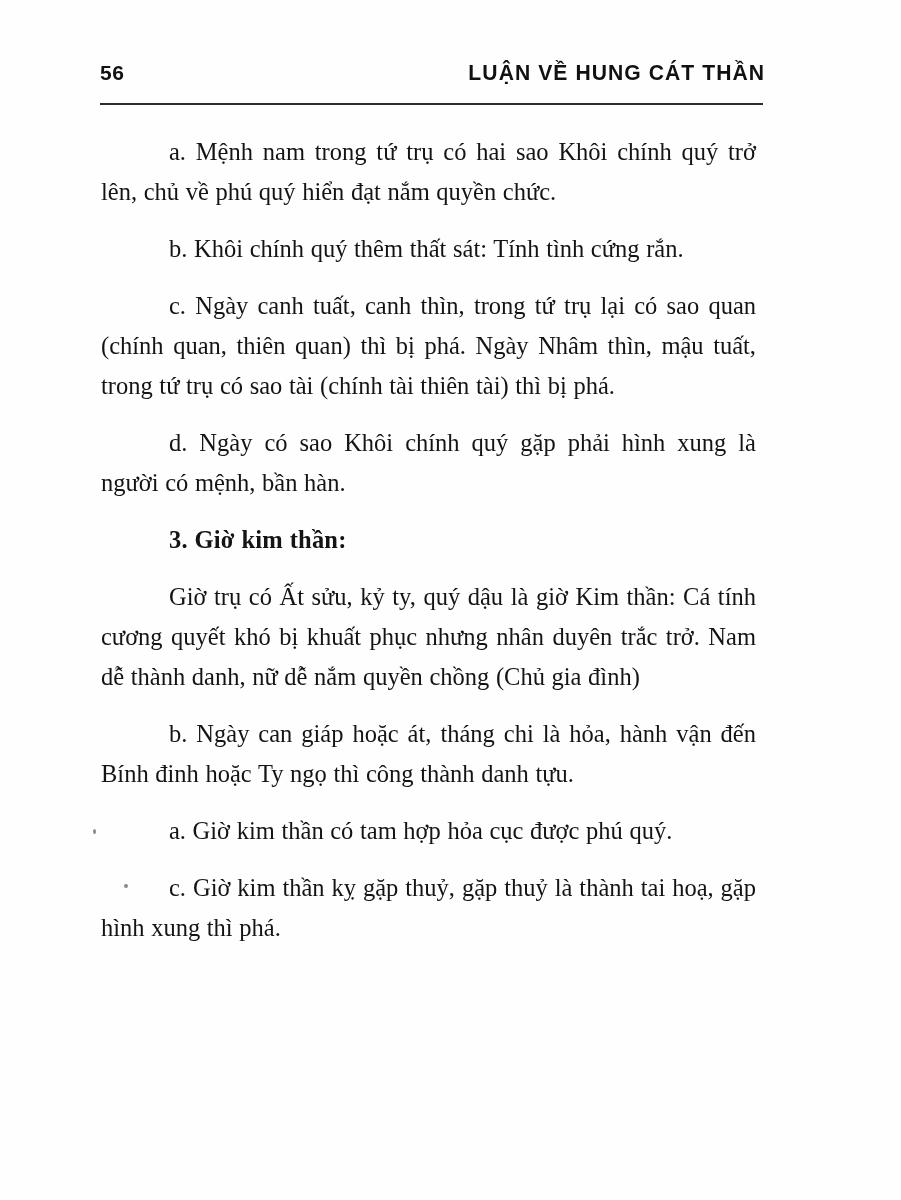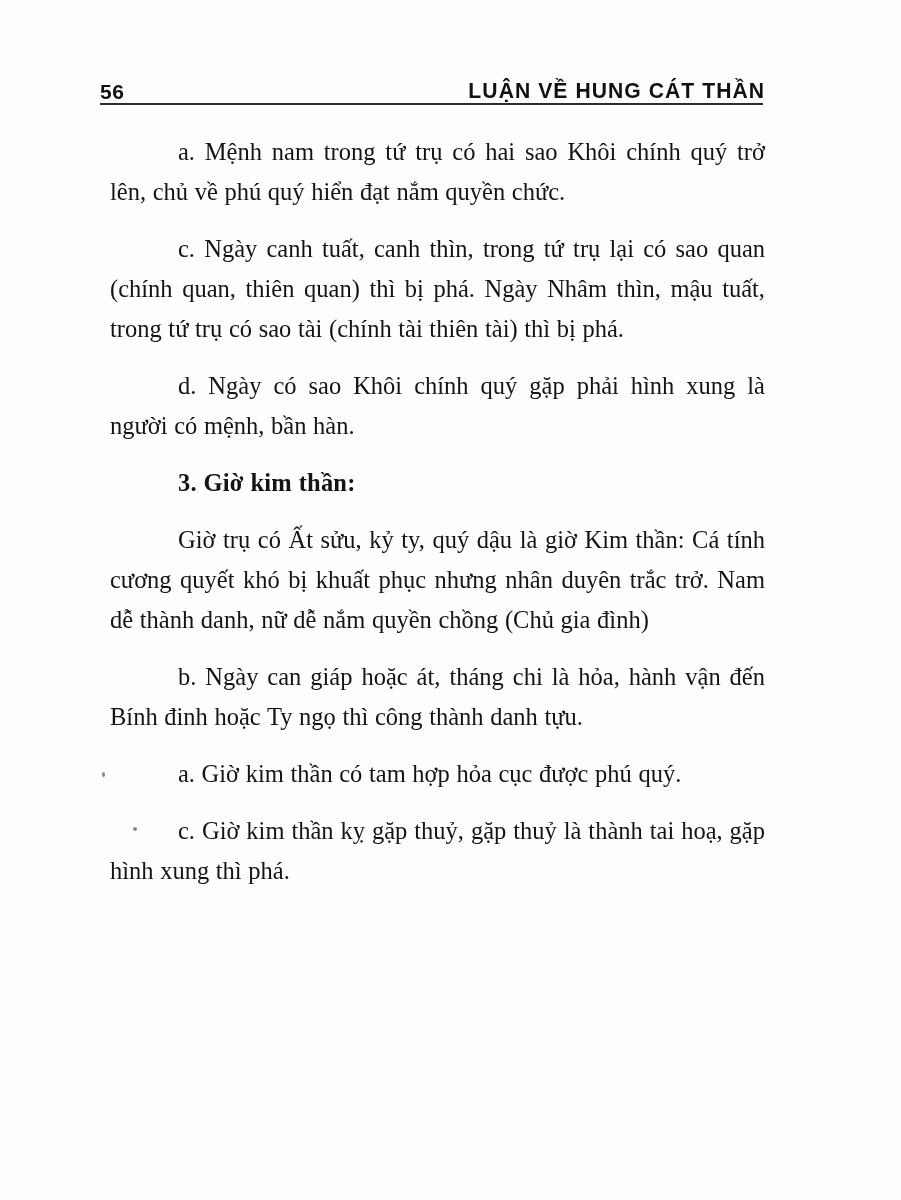--- a/index.html
+++ b/index.html
@@ -19,21 +19,21 @@
   }
 
   
   .header {
     position: absolute;
     left: 100px;
     top: 62px;
     width: 665px;
     height: 40px;
     display: flex;
-    align-items: flex-end;
+    align-items: flex-start;
     justify-content: space-between;
   }
 
   .folio {
     font-family: "Liberation Sans", "DejaVu Sans", sans-serif;
     font-size: 21px;
     font-weight: 700;
     letter-spacing: 0.5px;
     line-height: 1;
     color: #111111;
@@ -57,21 +57,21 @@
     top: 103px;
     width: 663px;
     height: 2px;
     background: #1b1b1b;
     opacity: 0.92;
   }
 
   
   .body-col {
     position: absolute;
-    left: 110px;
+    left: 101px;
     top: 132px;
     width: 655px;
   }
 
   p.para {
     margin: 0 0 17px 0;
     font-size: 24.5px;
     line-height: 40px;
     text-align: justify;
     text-indent: 68px;
@@ -130,20 +130,21 @@
     <span class="folio">56</span>
     <span class="running-title">LUẬN VỀ HUNG CÁT THẦN</span>
   </div>
 
   <div class="header-rule"></div>
 
   <div class="body-col">
 
     <p class="para block">a. Mệnh nam trong tứ trụ có hai sao Khôi chính quý trở lên, chủ về phú quý hiển đạt nắm quyền chức.</p>
 
+    <p class="para block">b. Khôi chính quý thêm thất sát: Tính tình cứng rắn.</p>
 
     <p class="para block">c. Ngày canh tuất, canh thìn, trong tứ trụ lại có sao quan (chính quan, thiên quan) thì bị phá. Ngày Nhâm thìn, mậu tuất, trong tứ trụ có sao tài (chính tài thiên tài) thì bị phá.</p>
 
     <p class="para block">d. Ngày có sao Khôi chính quý gặp phải hình xung là người có mệnh, bần hàn.</p>
 
     <p class="para heading">3. Giờ kim thần:</p>
 
     <p class="para block">Giờ trụ có Ất sửu, kỷ ty, quý dậu là giờ Kim thần: Cá tính cương quyết khó bị khuất phục nhưng nhân duyên trắc trở. Nam dễ thành danh, nữ dễ nắm quyền chồng (Chủ gia đình)</p>
 
     <p class="para block">b. Ngày can giáp hoặc át, tháng chi là hỏa, hành vận đến Bính đinh hoặc Ty ngọ thì công thành danh tựu.</p>

